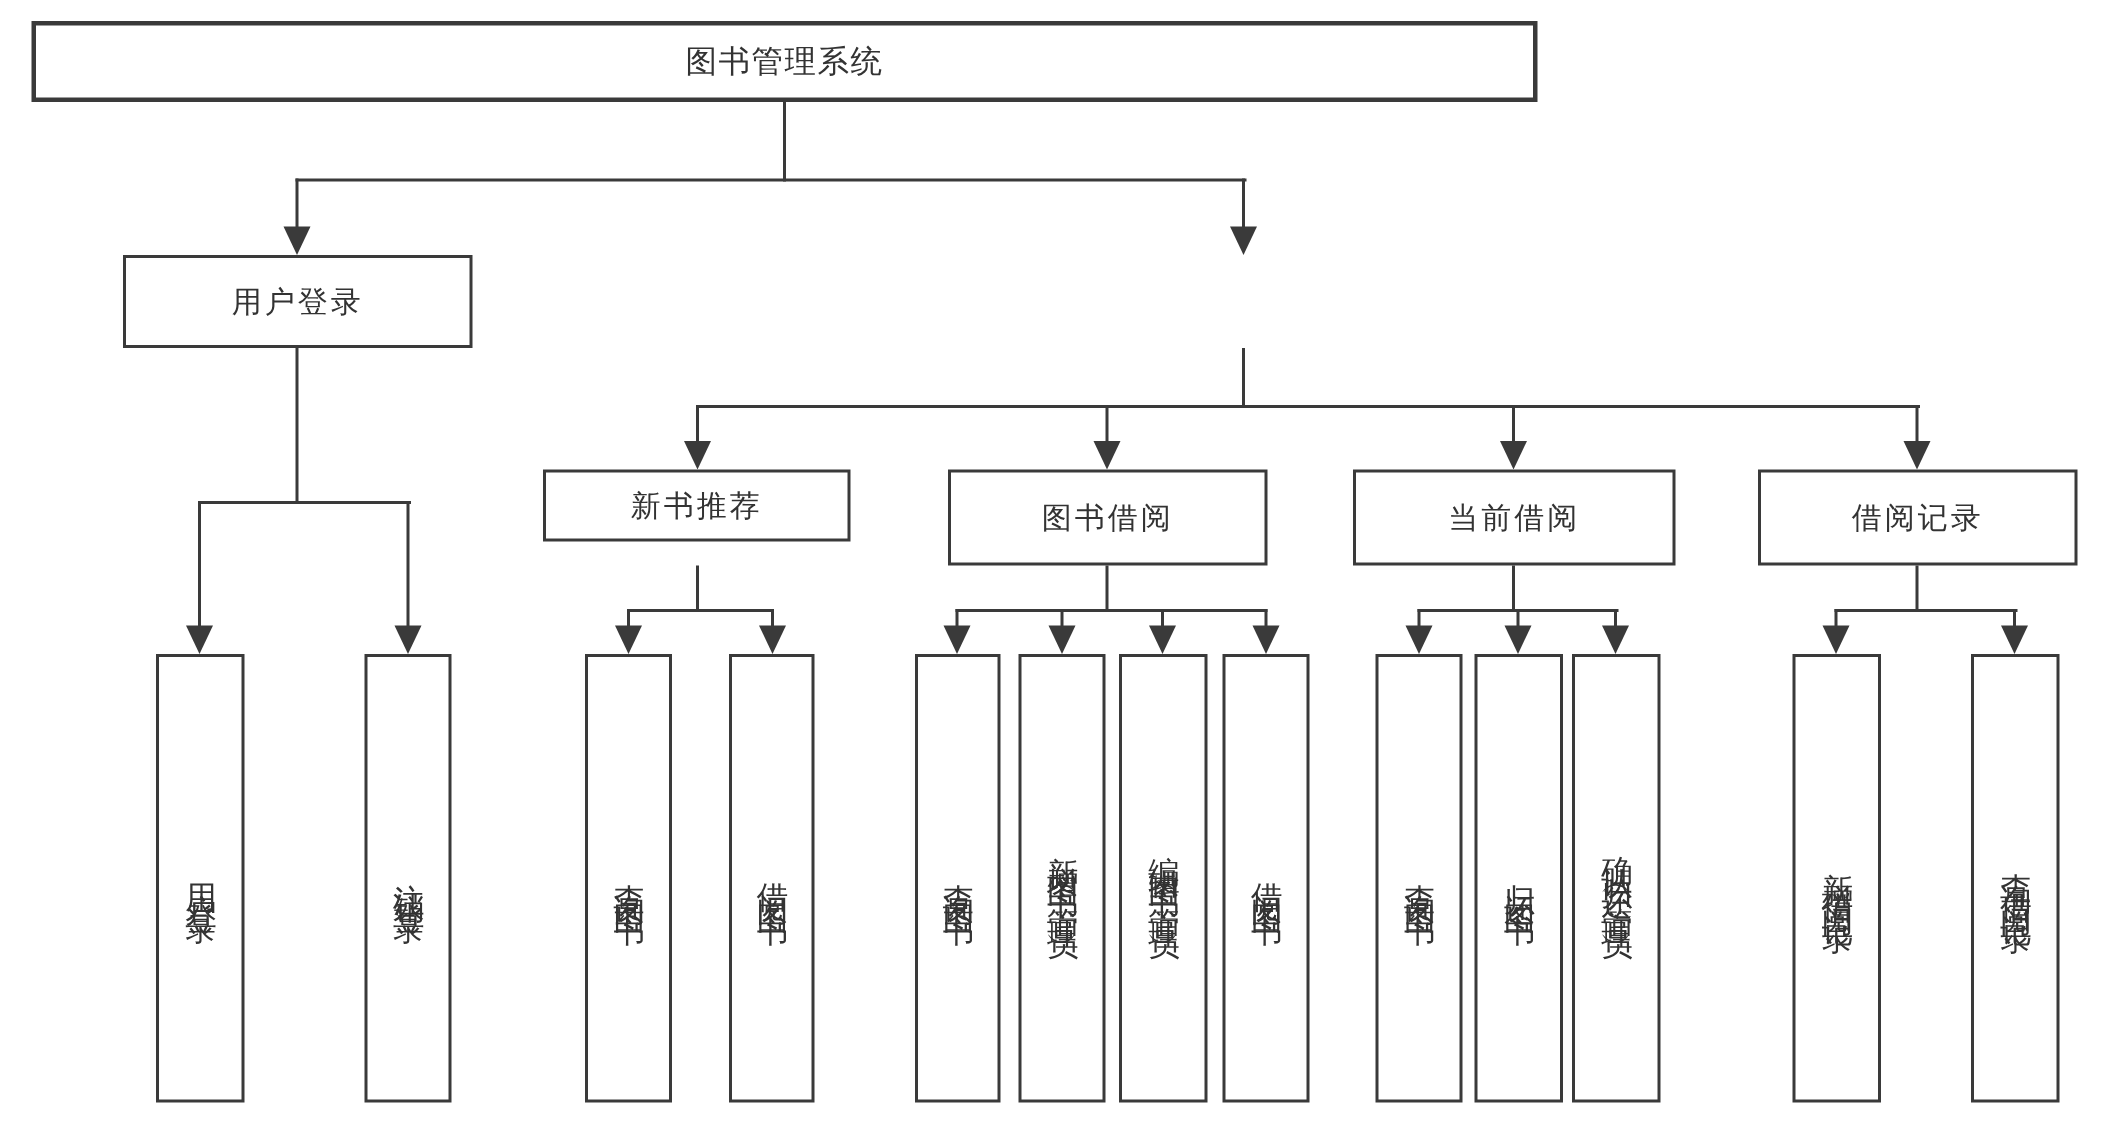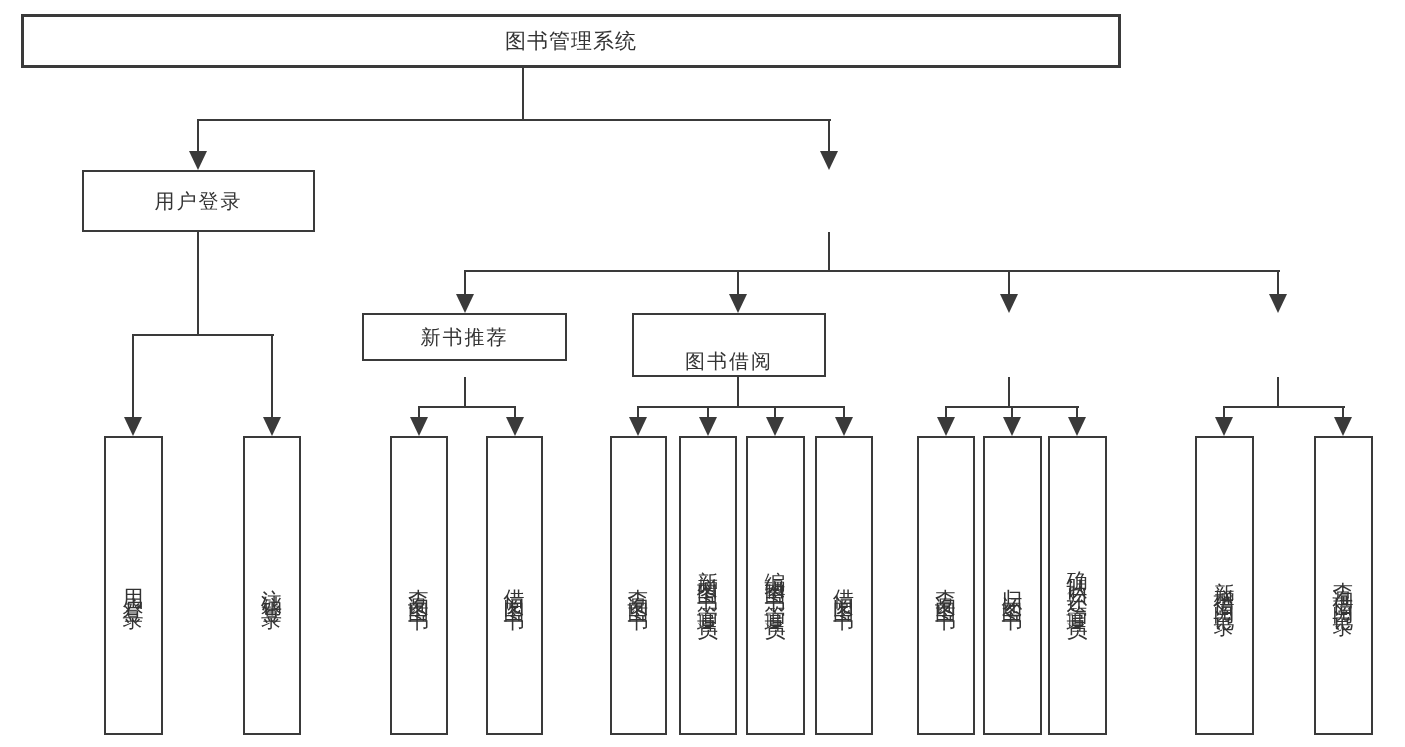--- a/index.html
+++ b/index.html
@@ -49,21 +49,21 @@
     color:var(--watermark);
     z-index:5;
     white-space:nowrap;
   }
 </style>
 </head>
 <body>
 
 <div class="canvas">
 
-  <div class="box root-box" style="left:21px;top:14px;width:1100px;height:54px;">
+  <div class="box root-box" style="left:21px;top:14px;width:1004px;height:54px;">
     <span>图书管理系统</span>
   </div>
 
   <div class="vline" style="left:522px;top:68px;height:53px;"></div>
   <div class="hline" style="left:197px;top:119px;width:634px;"></div>
   <div class="vline" style="left:197px;top:119px;height:34px;"></div>
   <div class="arrowhead" style="left:189px;top:151px;"></div>
   <div class="vline" style="left:828px;top:119px;height:34px;"></div>
   <div class="arrowhead" style="left:820px;top:151px;"></div>
 
@@ -85,22 +85,28 @@
   <div class="vline" style="left:737px;top:270px;height:26px;"></div>
   <div class="arrowhead" style="left:729px;top:294px;"></div>
   <div class="vline" style="left:1008px;top:270px;height:26px;"></div>
   <div class="arrowhead" style="left:1000px;top:294px;"></div>
   <div class="vline" style="left:1277px;top:270px;height:26px;"></div>
   <div class="arrowhead" style="left:1269px;top:294px;"></div>
 
   <div class="box lvl-box" style="left:362px;top:313px;width:205px;height:48px;">
     <span>新书推荐</span>
   </div>
-  <div class="box lvl-box" style="left:632px;top:313px;width:194px;height:64px;align-items:flex-end;">
+  <div class="box lvl-box" style="left:632px;top:313px;width:213px;height:64px;">
     <span>图书借阅</span>
+  </div>
+  <div class="box lvl-box" style="left:902px;top:313px;width:215px;height:64px;">
+    <span>当前借阅</span>
+  </div>
+  <div class="box lvl-box" style="left:1172px;top:313px;width:213px;height:64px;">
+    <span>借阅记录</span>
   </div>
 
   <div class="vline" style="left:464px;top:377px;height:31px;"></div>
   <div class="hline" style="left:418px;top:406px;width:98px;"></div>
   <div class="vline" style="left:418px;top:406px;height:14px;"></div>
   <div class="arrowhead" style="left:410px;top:417px;"></div>
   <div class="vline" style="left:514px;top:406px;height:14px;"></div>
   <div class="arrowhead" style="left:506px;top:417px;"></div>
 
   <div class="vline" style="left:737px;top:377px;height:31px;"></div>

